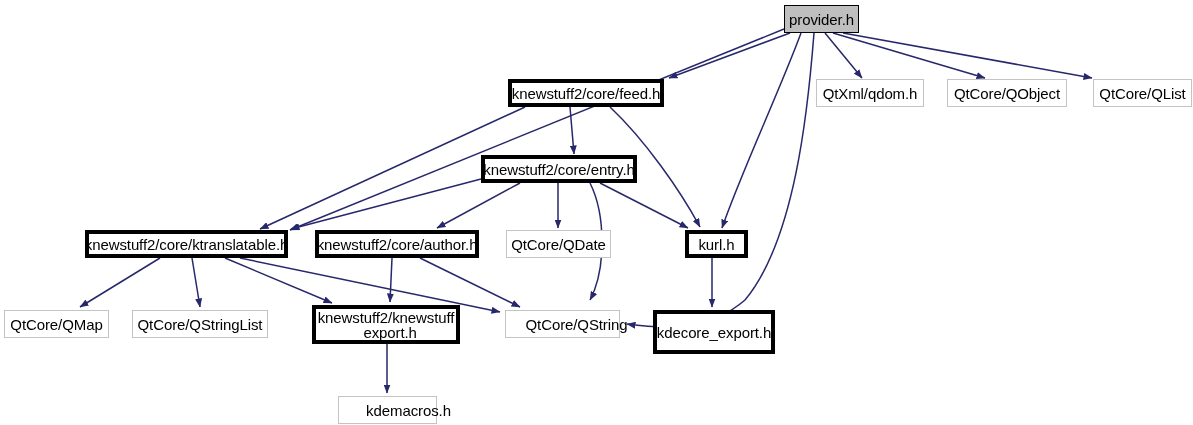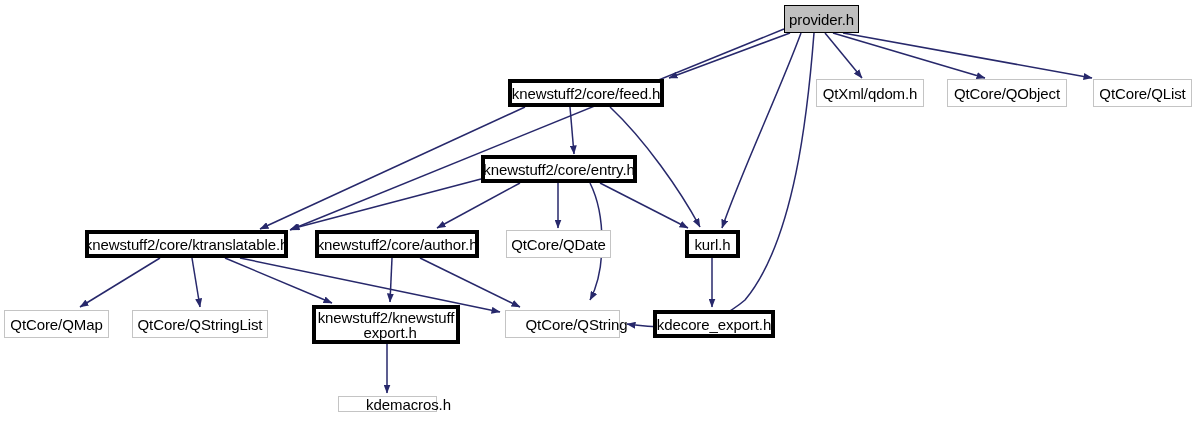--- a/index.html
+++ b/index.html
@@ -89,23 +89,23 @@
   <div id="node-layer">
       <div class="node root" style="left: 784px; top: 5px; width: 75px; height: 28px; border-color: rgb(0, 0, 0); background: rgb(191, 191, 191);">provider.h</div>
       <div class="node internal" style="left: 508px; top: 79px; width: 156px; height: 28px; border-color: rgb(0, 0, 0);">knewstuff2/core/feed.h</div>
       <div class="node external" style="left: 816px; top: 79px; width: 108px; height: 28px; border-color: rgb(196, 196, 196);">QtXml/qdom.h</div>
       <div class="node external" style="left: 947px; top: 79px; width: 120px; height: 28px; border-color: rgb(196, 196, 196);">QtCore/QObject</div>
       <div class="node external" style="left: 1093px; top: 79px; width: 99px; height: 28px; border-color: rgb(196, 196, 196);">QtCore/QList</div>
       <div class="node internal" style="left: 481px; top: 155px; width: 156px; height: 28px; border-color: rgb(0, 0, 0);">knewstuff2/core/entry.h</div>
       <div class="node internal" style="left: 85px; top: 230px; width: 203px; height: 28px; border-color: rgb(0, 0, 0);">knewstuff2/core/ktranslatable.h</div>
       <div class="node internal" style="left: 315px; top: 230px; width: 164px; height: 28px; border-color: rgb(0, 0, 0);">knewstuff2/core/author.h</div>
       <div class="node external" style="left: 506px; top: 230px; width: 105px; height: 28px; border-color: rgb(196, 196, 196);">QtCore/QDate</div>
-      <div class="node internal" style="left: 685px; top: 230px; width: 55px; height: 28px; border-color: rgb(0, 0, 0);">kurl.h</div>
+      <div class="node internal" style="left: 685px; top: 230px; width: 63px; height: 28px; border-color: rgb(0, 0, 0);">kurl.h</div>
       <div class="node external" style="left: 4px; top: 310px; width: 105px; height: 28px; border-color: rgb(196, 196, 196);">QtCore/QMap</div>
       <div class="node external" style="left: 132px; top: 310px; width: 136px; height: 28px; border-color: rgb(196, 196, 196);">QtCore/QStringList</div>
       <div class="node internal" style="left: 312px; top: 305px; width: 148px; height: 39px; border-color: rgb(0, 0, 0);">knewstuff2/knewstuff
 _export.h</div>
       <div class="node external" style="left: 505px; top: 310px; width: 115px; height: 28px; border-color: rgb(196, 196, 196); padding-left: 28px;">QtCore/QString</div>
-      <div class="node internal" style="left: 653px; top: 310px; width: 122px; height: 28px; border-color: rgb(0, 0, 0);">kdecore_export.h</div>
-      <div class="node external" style="left: 338px; top: 396px; width: 99px; height: 16px; border-color: rgb(196, 196, 196); padding-left: 42px;">kdemacros.h</div>
+      <div class="node internal" style="left: 653px; top: 310px; width: 122px; height: 44px; border-color: rgb(0, 0, 0);">kdecore_export.h</div>
+      <div class="node external" style="left: 338px; top: 396px; width: 99px; height: 28px; border-color: rgb(196, 196, 196); padding-left: 42px;">kdemacros.h</div>
     </div>
 
 </div>
 
 </body></html>

